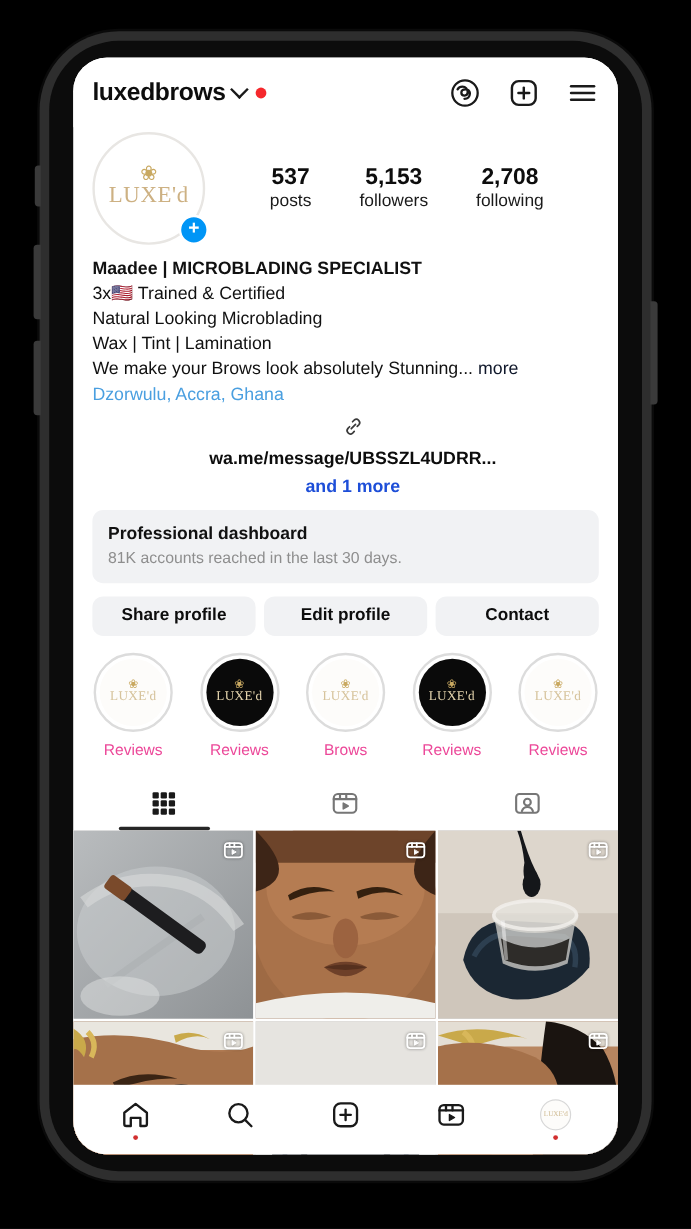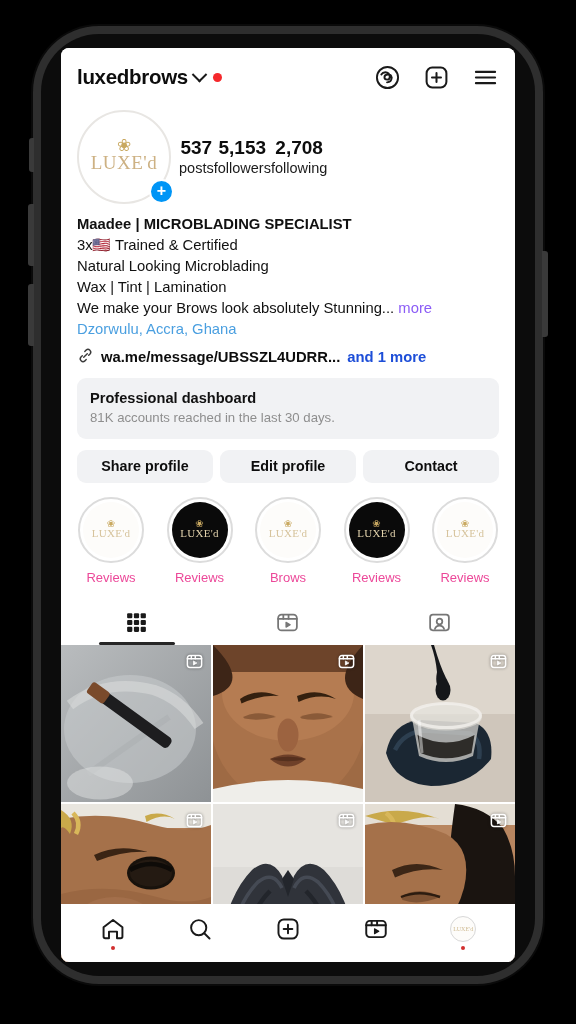--- a/index.html
+++ b/index.html
@@ -32,21 +32,21 @@
     background: #0c0c0c;
     border-radius: 58px;
   }
   #screen {
     position: absolute;
     left: 28px;
     top: 22px;
     width: 454px;
     height: 914px;
     background: #ffffff;
-    border-radius: 8px;
+    border-radius: 28px;
     overflow: hidden;
   }
 
   
   .side-btn {
     position: absolute;
     background: #3a3a3a;
     border-radius: 3px;
   }
   #btn-silent  { left: -4px; top: 112px; width: 5px;  height: 34px; border-radius: 3px 0 0 3px; }
@@ -138,22 +138,23 @@
     border: 2.5px solid #ffffff;
     color: #ffffff;
     font-size: 16px;
     line-height: 20px;
     text-align: center;
     font-weight: bold;
   }
   #stats {
     flex: 1;
     display: flex;
-    justify-content: flex-start;
+    justify-content: center;
     padding-left: 8px;
+    gap: 40px;
   }
   .stat { text-align: center; }
   .stat-num {
     font-size: 19px;
     font-weight: bold;
     color: #0d0d0d;
     line-height: 1.25;
   }
   .stat-label {
     font-size: 14.5px;
@@ -163,30 +164,31 @@
 
   
   #bio {
     padding: 10px 2px 0 16px;
     font-size: 14.8px;
     color: #111111;
     line-height: 1.42;
   }
   #bio-name { font-weight: bold; font-size: 14.8px; }
   .bio-line { white-space: nowrap; }
-  .more-txt { color: #8b5cf6; }
+  .more-txt { color: #0f172a; }
   #bio-location { color: #4a9fe0; }
   #bio-link-row {
     display: flex;
     align-items: center;
     gap: 7px;
     padding: 7px 4px 0 16px;
     font-size: 14.8px;
     font-weight: bold;
     color: #0d0d0d;
+    flex-direction: column;
   }
   .link-icon { width: 17px; height: 17px; flex: 0 0 auto; }
   #bio-link-more { font-weight: bold; color: #1d4ed8; }
 
   
   #dashboard {
     margin: 11px 16px 0 16px;
     background: #f1f2f4;
     border-radius: 9px;
     padding: 10px 13px 11px 13px;

